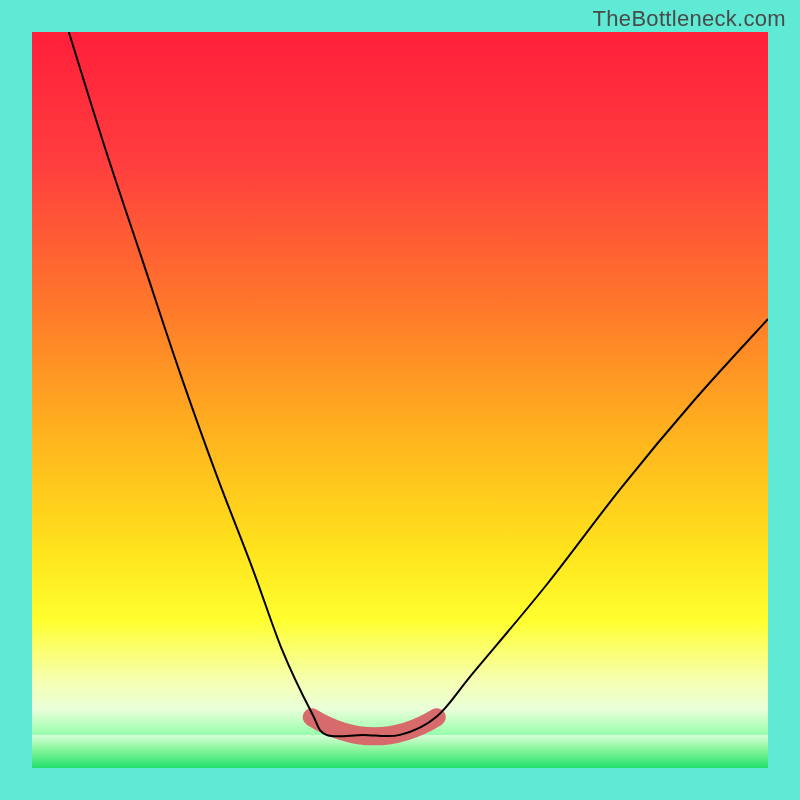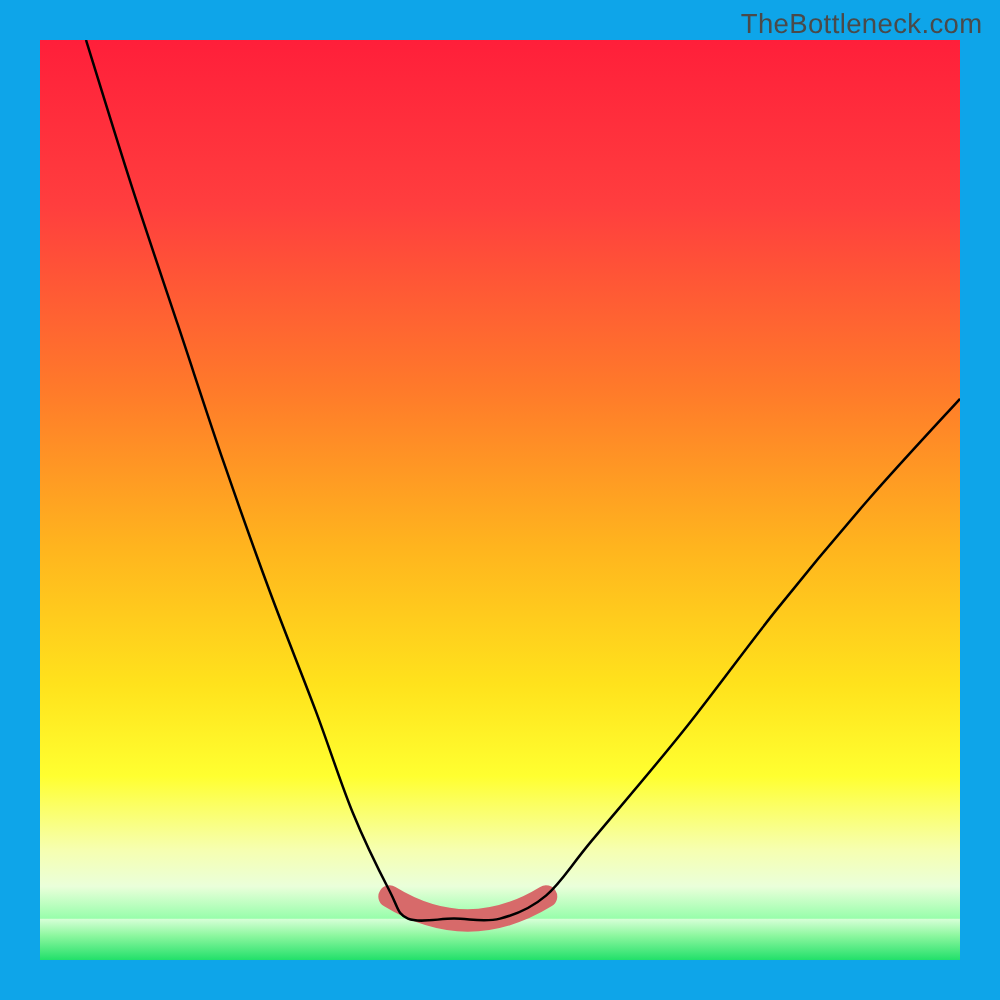--- a/index.html
+++ b/index.html
@@ -8,21 +8,21 @@
     width: 800px;
     height: 800px;
     overflow: hidden;
     background: #000;
     font-family: Arial, Helvetica, sans-serif;
   }
   .frame {
     position: relative;
     width: 800px;
     height: 800px;
-    background: #0ea5e9;
+    background: #5eead4;
   }
   .plot-area {
     position: absolute;
     left: 32px;
     top: 32px;
     width: 736px;
     height: 736px;
     overflow: hidden;
   }
   .gradient-bg {

